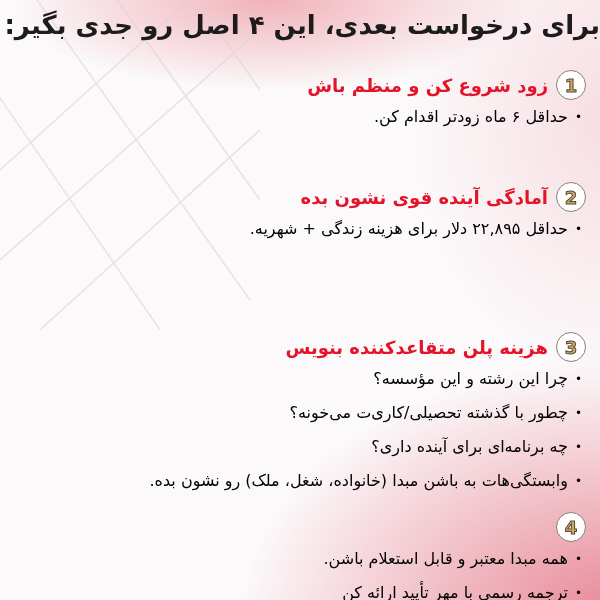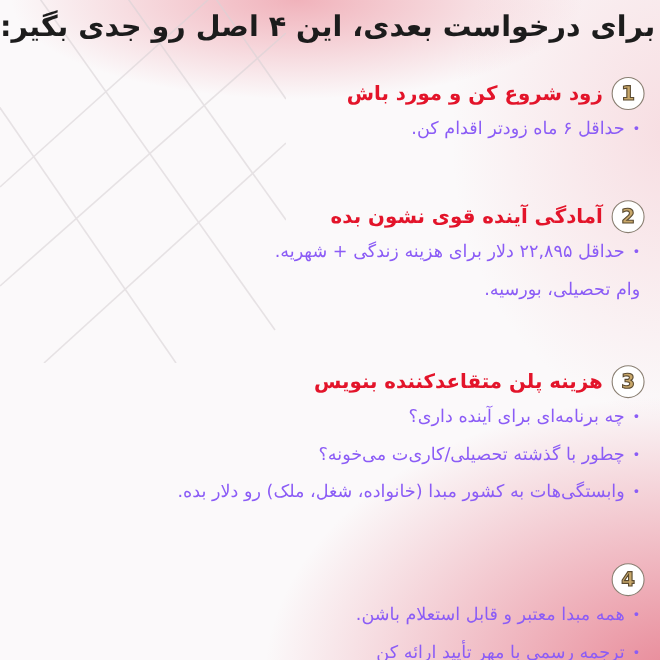--- a/index.html
+++ b/index.html
@@ -16,39 +16,39 @@
       radial-gradient(ellipse 200px 260px at 610px 120px, rgba(240,170,180,0.35), rgba(255,255,255,0) 100%),
       #fbf9fa;
   }
   .grid {
     position:absolute; left:0; top:0; width:260px; height:330px; z-index:1; opacity:0.6;
   }
   .content {
     position:absolute; inset:0; z-index:2; direction:rtl;
   }
   .title {
-    position:absolute; top:10px; right:0; left:0; text-align:left;
+    position:absolute; top:10px; right:0; left:0; text-align:right;
     font-size:26px; font-weight:bold; color:#1c1c1c; letter-spacing:0;
   }
   .section { position:absolute; right:14px; left:10px; }
   .heading {
     display:flex; align-items:center; gap:8px;
     font-size:18px; font-weight:bold; color:#e3142a;
   }
   .num {
     width:28px; height:28px; border-radius:50%;
     border:1.5px solid #8a7f72; background:#fff;
     display:flex; align-items:center; justify-content:center;
     font-weight:bold; font-size:18px; color:#c9a86a;
     -webkit-text-stroke:1px #5a4a30;
     flex:0 0 auto;
   }
   .bullets { list-style:none; margin:0; padding:0 4px 0 0; }
   .bullets li {
-    font-size:16px; color:#8b5cf6; line-height:33px; white-space:nowrap;
+    font-size:16px; color:#000000; line-height:33px; white-space:nowrap;
   }
   .bullets li .dot { display:inline-block; margin-left:7px; font-size:12px; vertical-align:middle; }
   .cont { padding-right:0px; }
 </style>
 </head>
 <body>
 
 <div class="bg"></div>
 <svg class="grid" viewBox="0 0 260 330">
   <g stroke="#d9d3d6" stroke-width="1.5" fill="none">
@@ -61,47 +61,47 @@
     <line x1="40" y1="330" x2="260" y2="130"></line>
   </g>
 </svg>
 
 <div class="content">
   <div class="title">برای درخواست بعدی، این ۴ اصل رو جدی بگیر:</div>
 
   <div class="section" style="top:70px;">
     <div class="heading">
       <span class="num">1</span>
-      <span>زود شروع کن و مورد باش</span>
+      <span>زود شروع کن و منظم باش</span>
     </div>
     <ul class="bullets">
       <li><span class="dot">•</span><span>حداقل ۶ ماه زودتر اقدام کن.</span></li>
     </ul>
   </div>
 
   <div class="section" style="top:182px;">
     <div class="heading">
       <span class="num">2</span>
       <span>آمادگی آینده قوی نشون بده</span>
     </div>
     <ul class="bullets">
       <li><span class="dot">•</span><span>حداقل ۲۲,۸۹۵ دلار برای هزینه زندگی + شهریه.</span></li>
-      <li class="cont"><span>وام تحصیلی، بورسیه.</span></li>
     </ul>
   </div>
 
   <div class="section" style="top:332px;">
     <div class="heading">
       <span class="num">3</span>
       <span>هزینه پلن متقاعدکننده بنویس</span>
     </div>
     <ul class="bullets">
+      <li><span class="dot">•</span><span>چرا این رشته و این مؤسسه؟</span></li>
+      <li><span class="dot">•</span><span>چطور با گذشته تحصیلی/کاری‌ت می‌خونه؟</span></li>
       <li><span class="dot">•</span><span>چه برنامه‌ای برای آینده داری؟</span></li>
-      <li><span class="dot">•</span><span>چطور با گذشته تحصیلی/کاری‌ت می‌خونه؟</span></li>
-      <li><span class="dot">•</span><span>وابستگی‌هات به کشور مبدا (خانواده، شغل، ملک) رو دلار بده.</span></li>
+      <li><span class="dot">•</span><span>وابستگی‌هات به باشن مبدا (خانواده، شغل، ملک) رو نشون بده.</span></li>
     </ul>
   </div>
 
   <div class="section" style="top:512px;">
     <div class="heading">
       <span class="num">4</span>
     </div>
     <ul class="bullets">
       <li><span class="dot">•</span><span>همه مبدا معتبر و قابل استعلام باشن.</span></li>
       <li><span class="dot">•</span><span>ترجمه رسمی با مهر تأیید ارائه کن</span></li>

